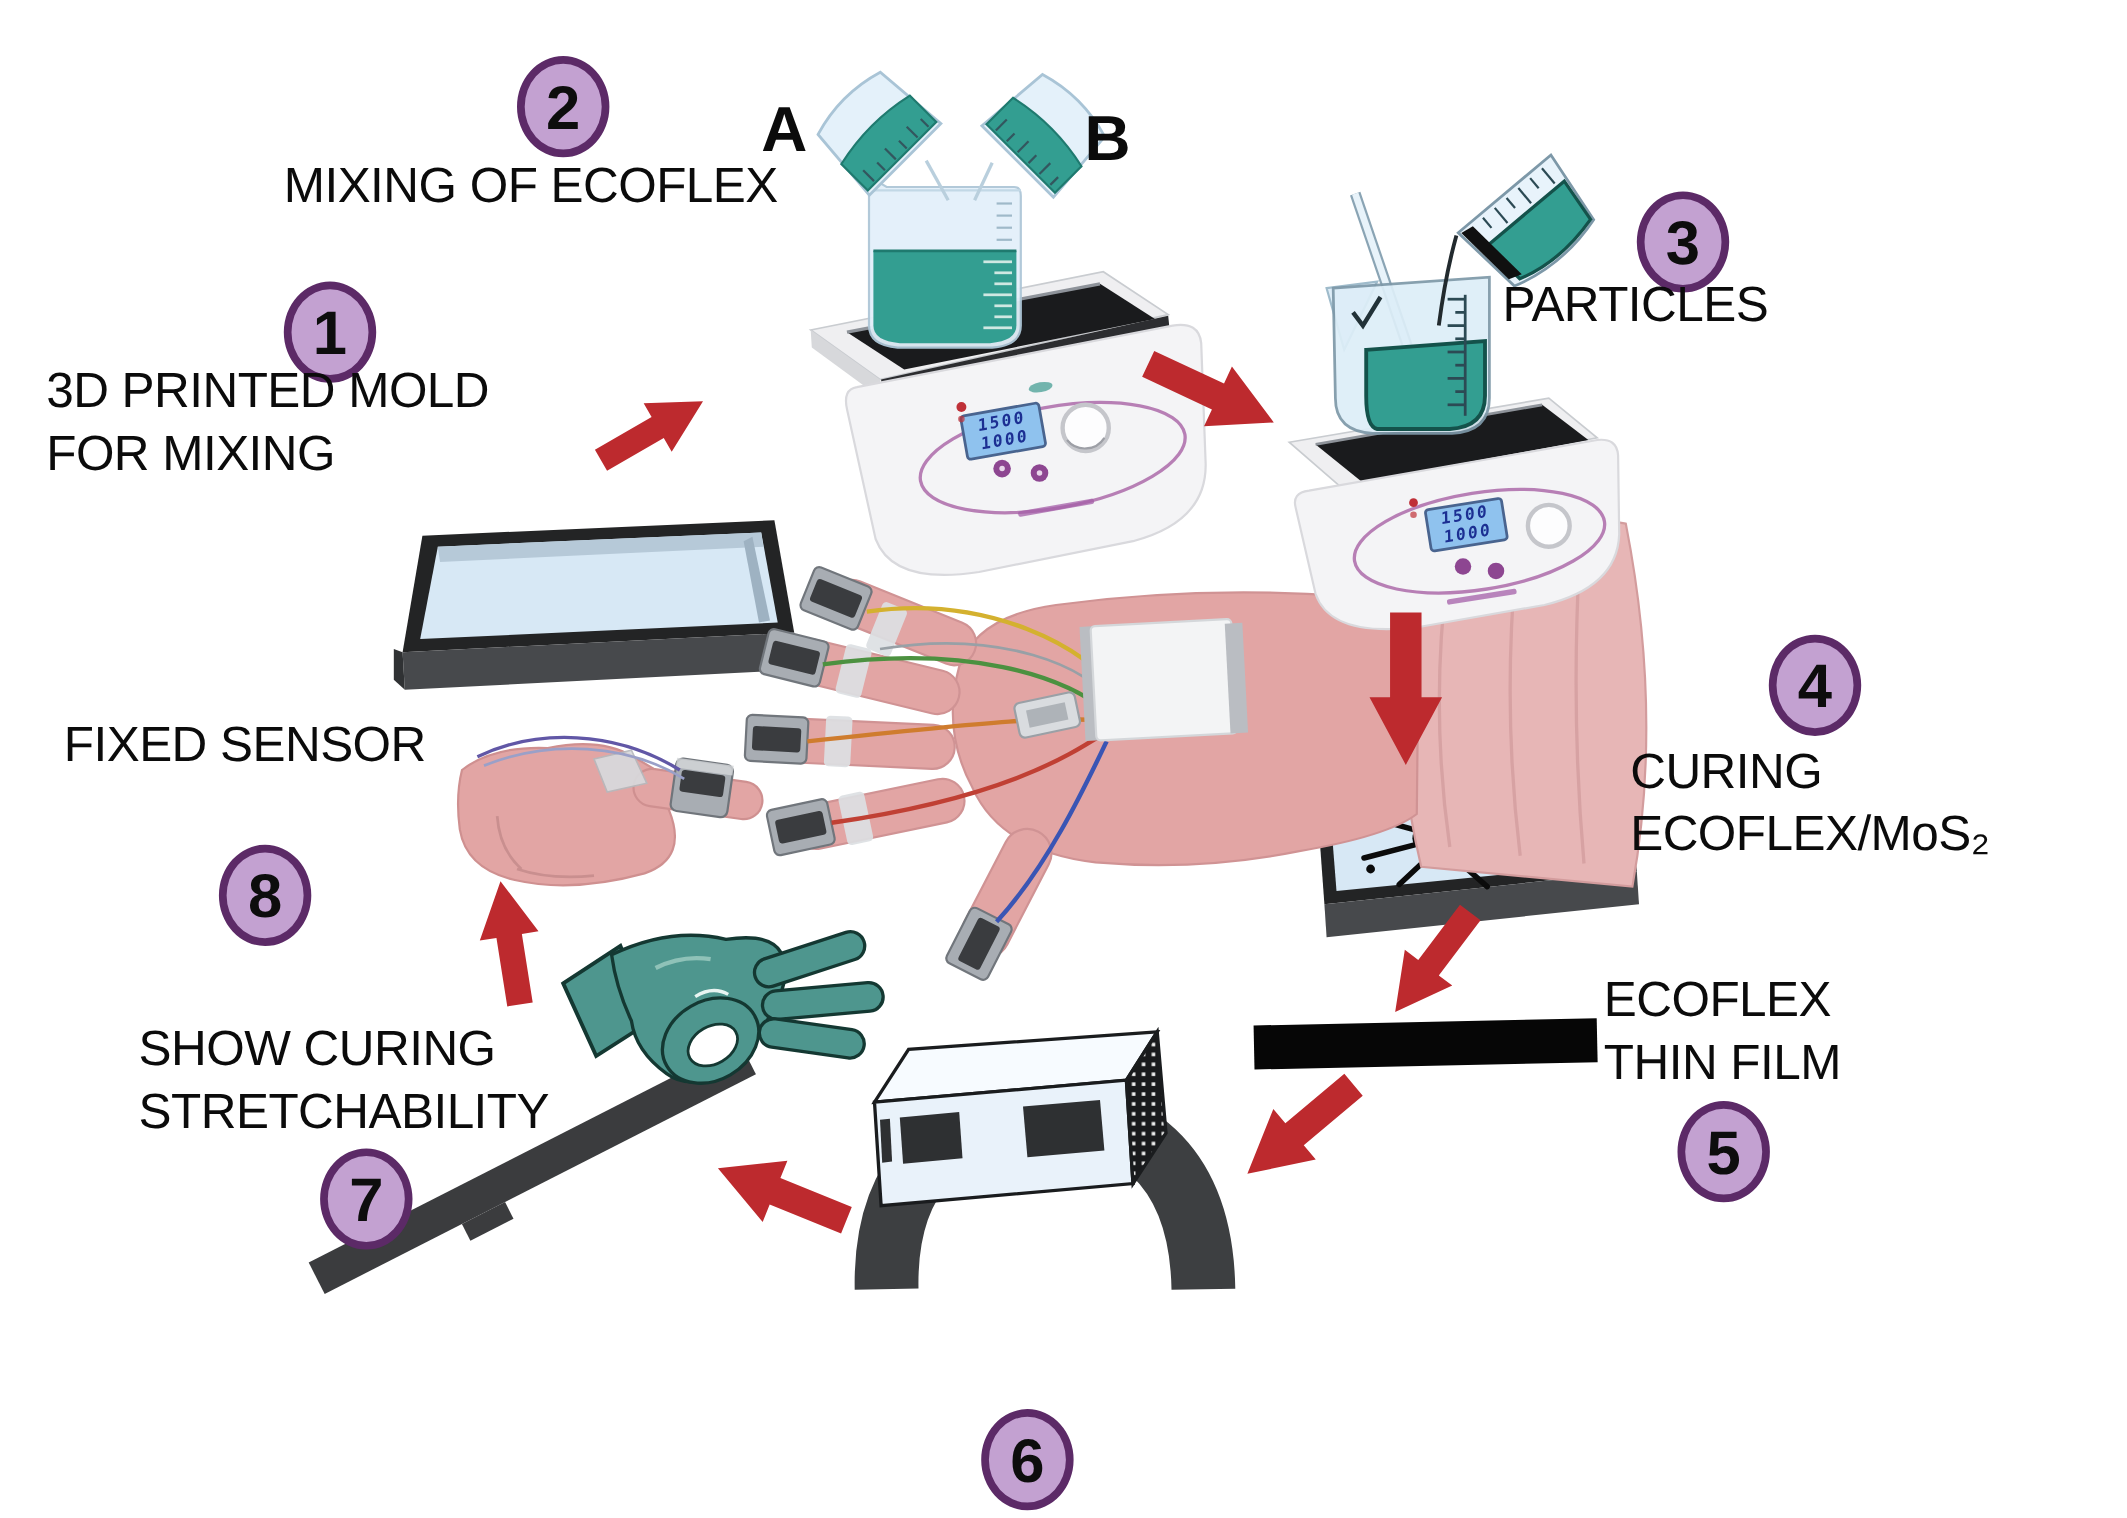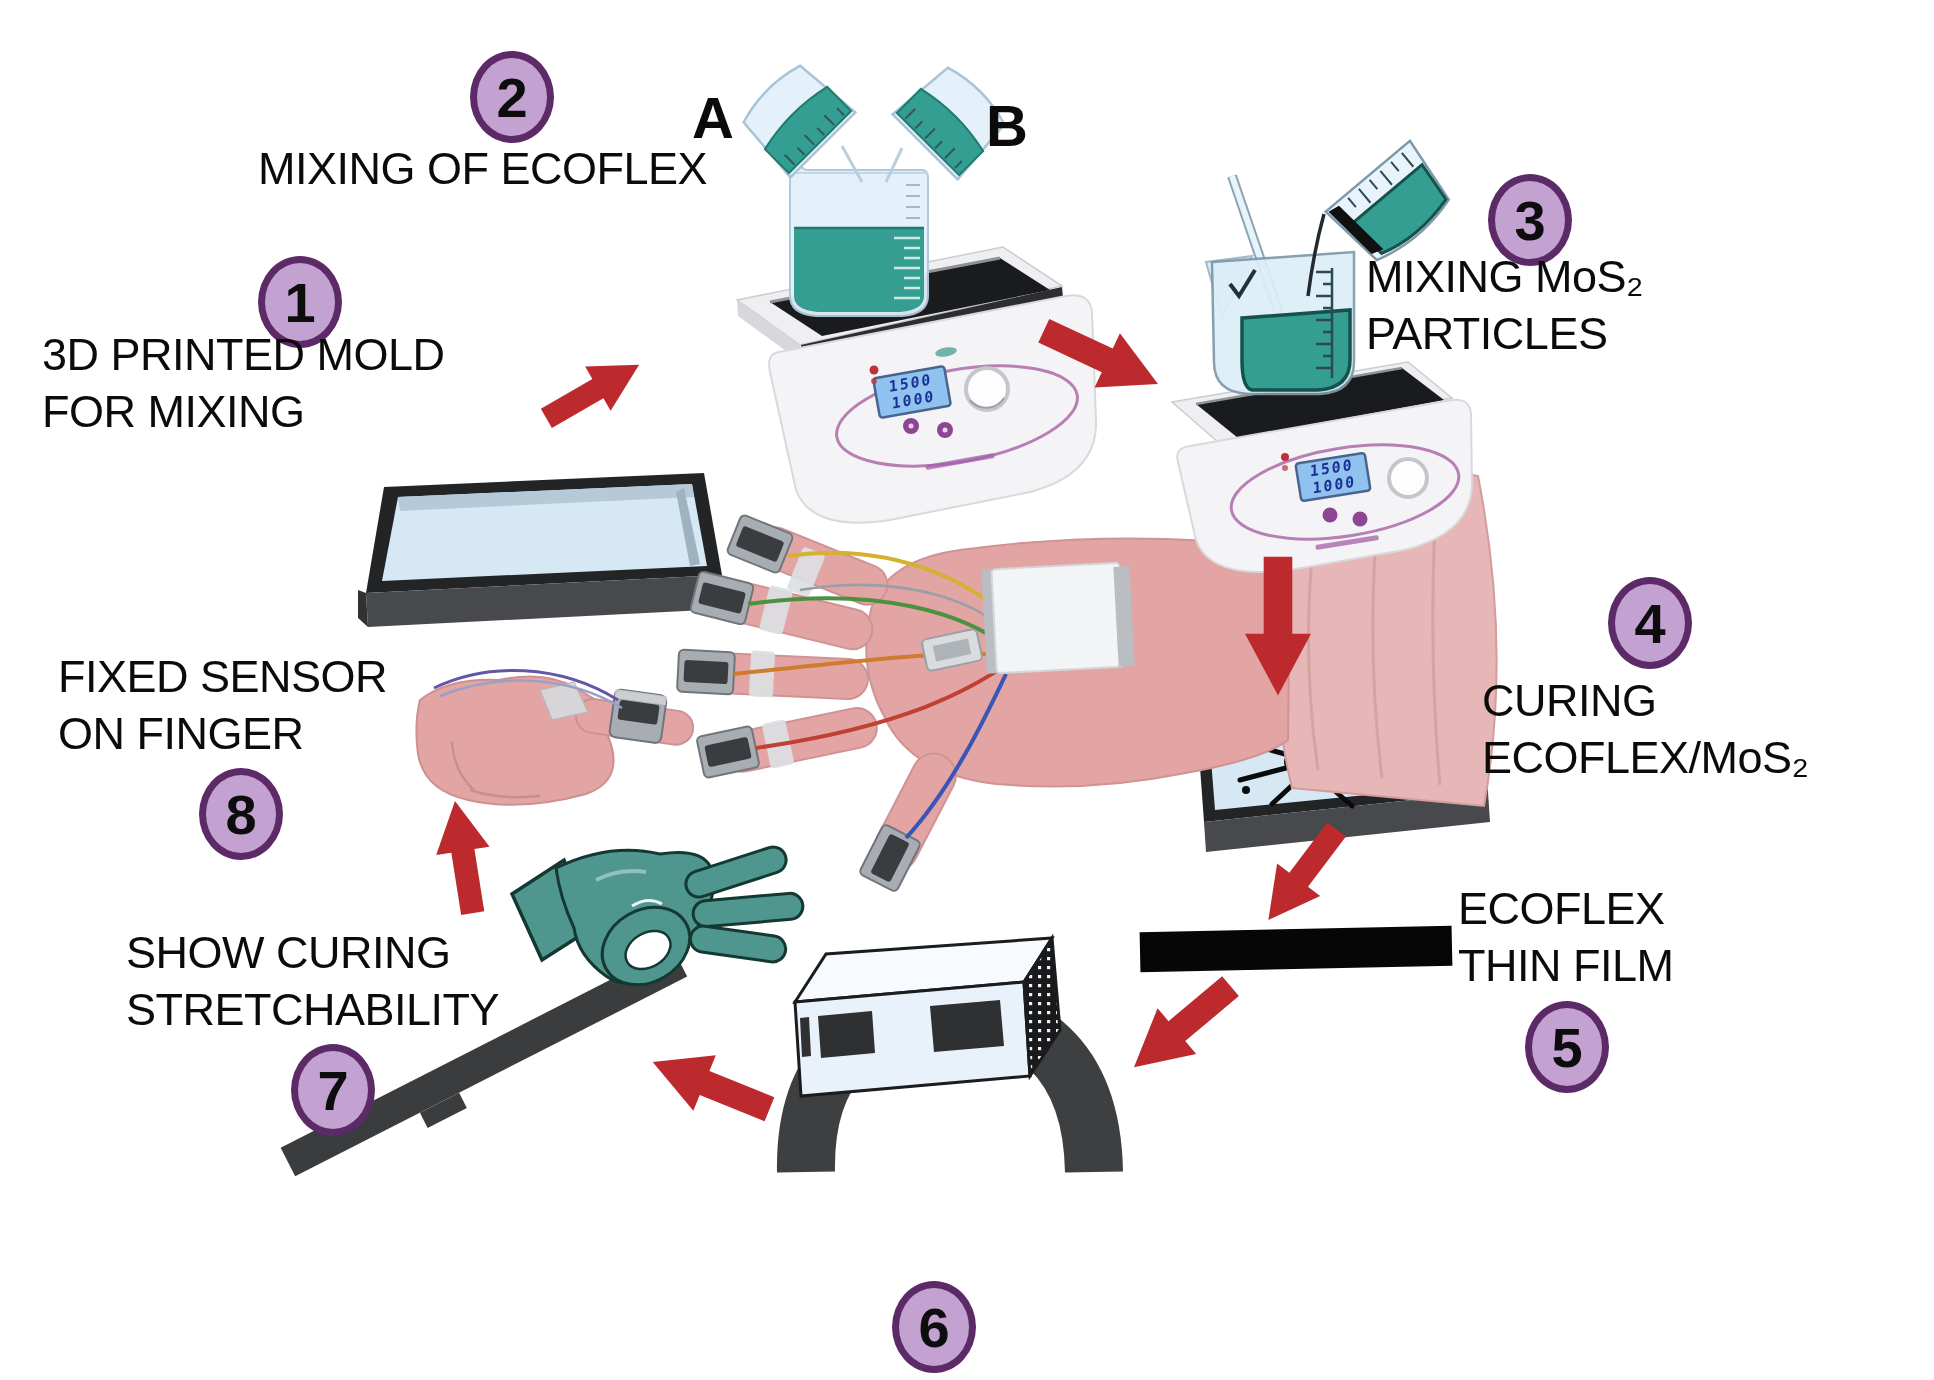--- a/index.html
+++ b/index.html
@@ -371,38 +371,36 @@
     </div>
 
   <div class="cap center" style="left:210px;top:140px;width:545px;">
     <div>MIXING OF ECOFLEX</div>
   </div>
   <div class="cap" style="left:42px;top:326px;">
     <div>3D PRINTED MOLD</div>
     <div>FOR MIXING</div>
   </div>
   <div class="cap" style="left:1366px;top:248px;">
-    <div>MIXING MoS₂</div>
     <div>PARTICLES</div>
   </div>
   <div class="cap" style="left:1482px;top:672px;">
     <div>CURING</div>
     <div>ECOFLEX/MoS₂</div>
   </div>
   <div class="cap" style="left:1458px;top:880px;">
     <div>ECOFLEX</div>
     <div>THIN FILM</div>
   </div>
   <div class="cap" style="left:126px;top:924px;">
     <div>SHOW CURING</div>
     <div>STRETCHABILITY</div>
   </div>
   <div class="cap" style="left:58px;top:648px;">
     <div>FIXED SENSOR</div>
-    <div>ON FINGER</div>
   </div>
 
   <div class="pour-label" style="left:692px;top:84px;">A</div>
   <div class="pour-label" style="left:986px;top:92px;">B</div>
 
   <div class="lcd" style="left:876px;top:372px;width:72px;height:40px;transform:rotate(-10deg);">
     <div class="digits">1500</div>
     <div class="digits">1000</div>
   </div>
   <div class="lcd" style="left:1298px;top:458px;width:70px;height:38px;transform:rotate(-9deg);">

